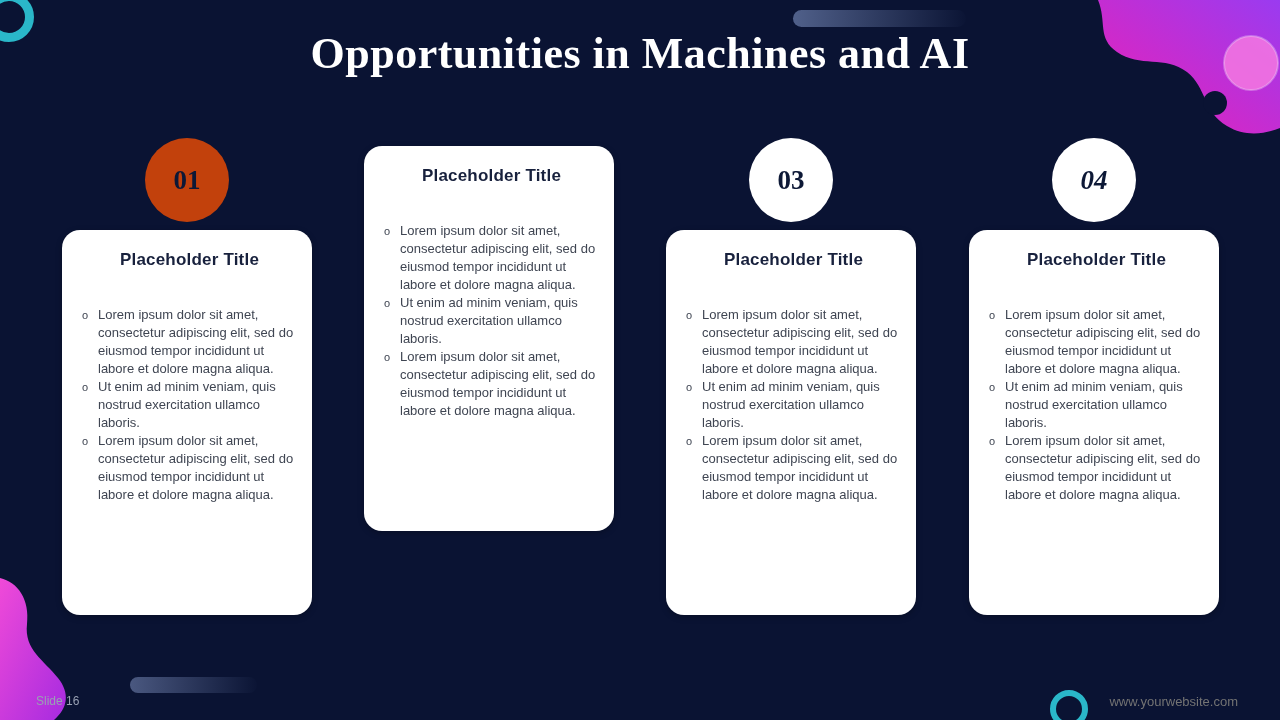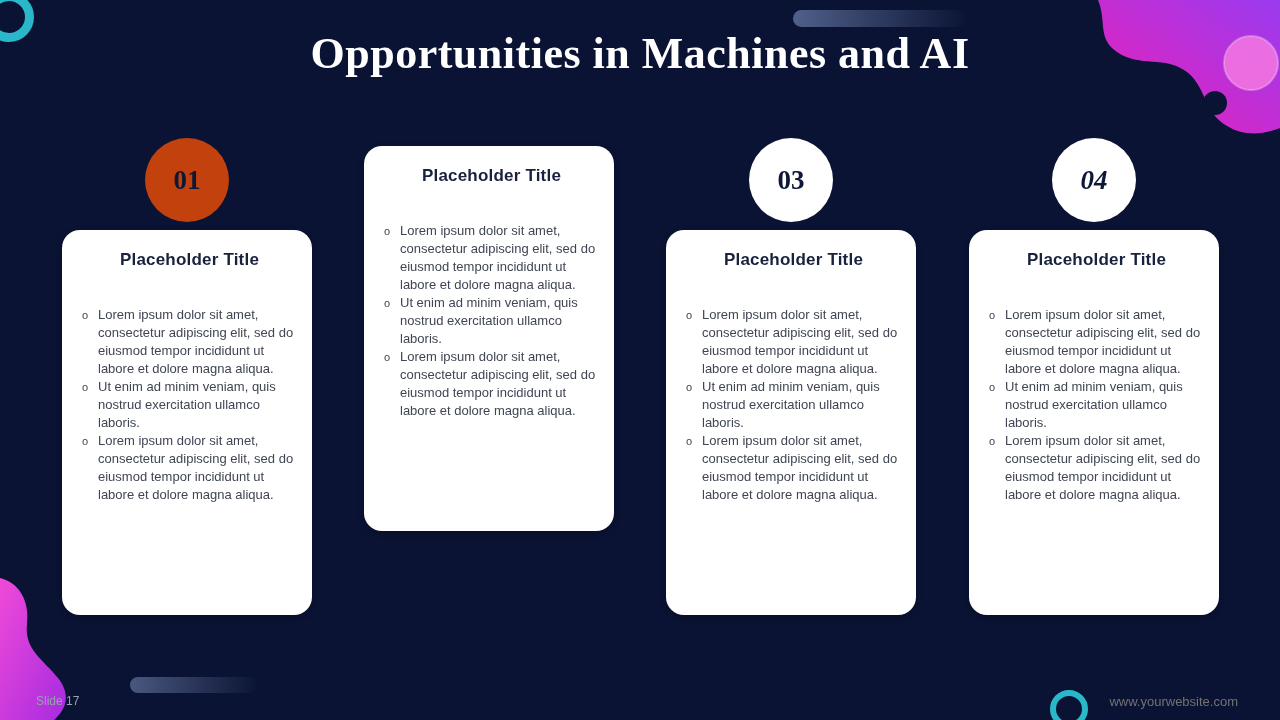--- a/index.html
+++ b/index.html
@@ -187,17 +187,17 @@
         </div>
         <div class="bullet">
           <span class="marker">o</span>
           <span class="bullet-text">Lorem ipsum dolor sit amet, consectetur adipiscing elit, sed do eiusmod tempor incididunt ut labore et dolore magna aliqua.</span>
         </div>
       </div>
     </div>
   </div>
 
   <div class="pill-bottom"></div>
-  <div class="slide-number">Slide 17</div>
+  <div class="slide-number">Slide 16</div>
   <div class="ring-br"></div>
   <div class="website">www.yourwebsite.com</div>
 
 </div>
 
 </body></html>

